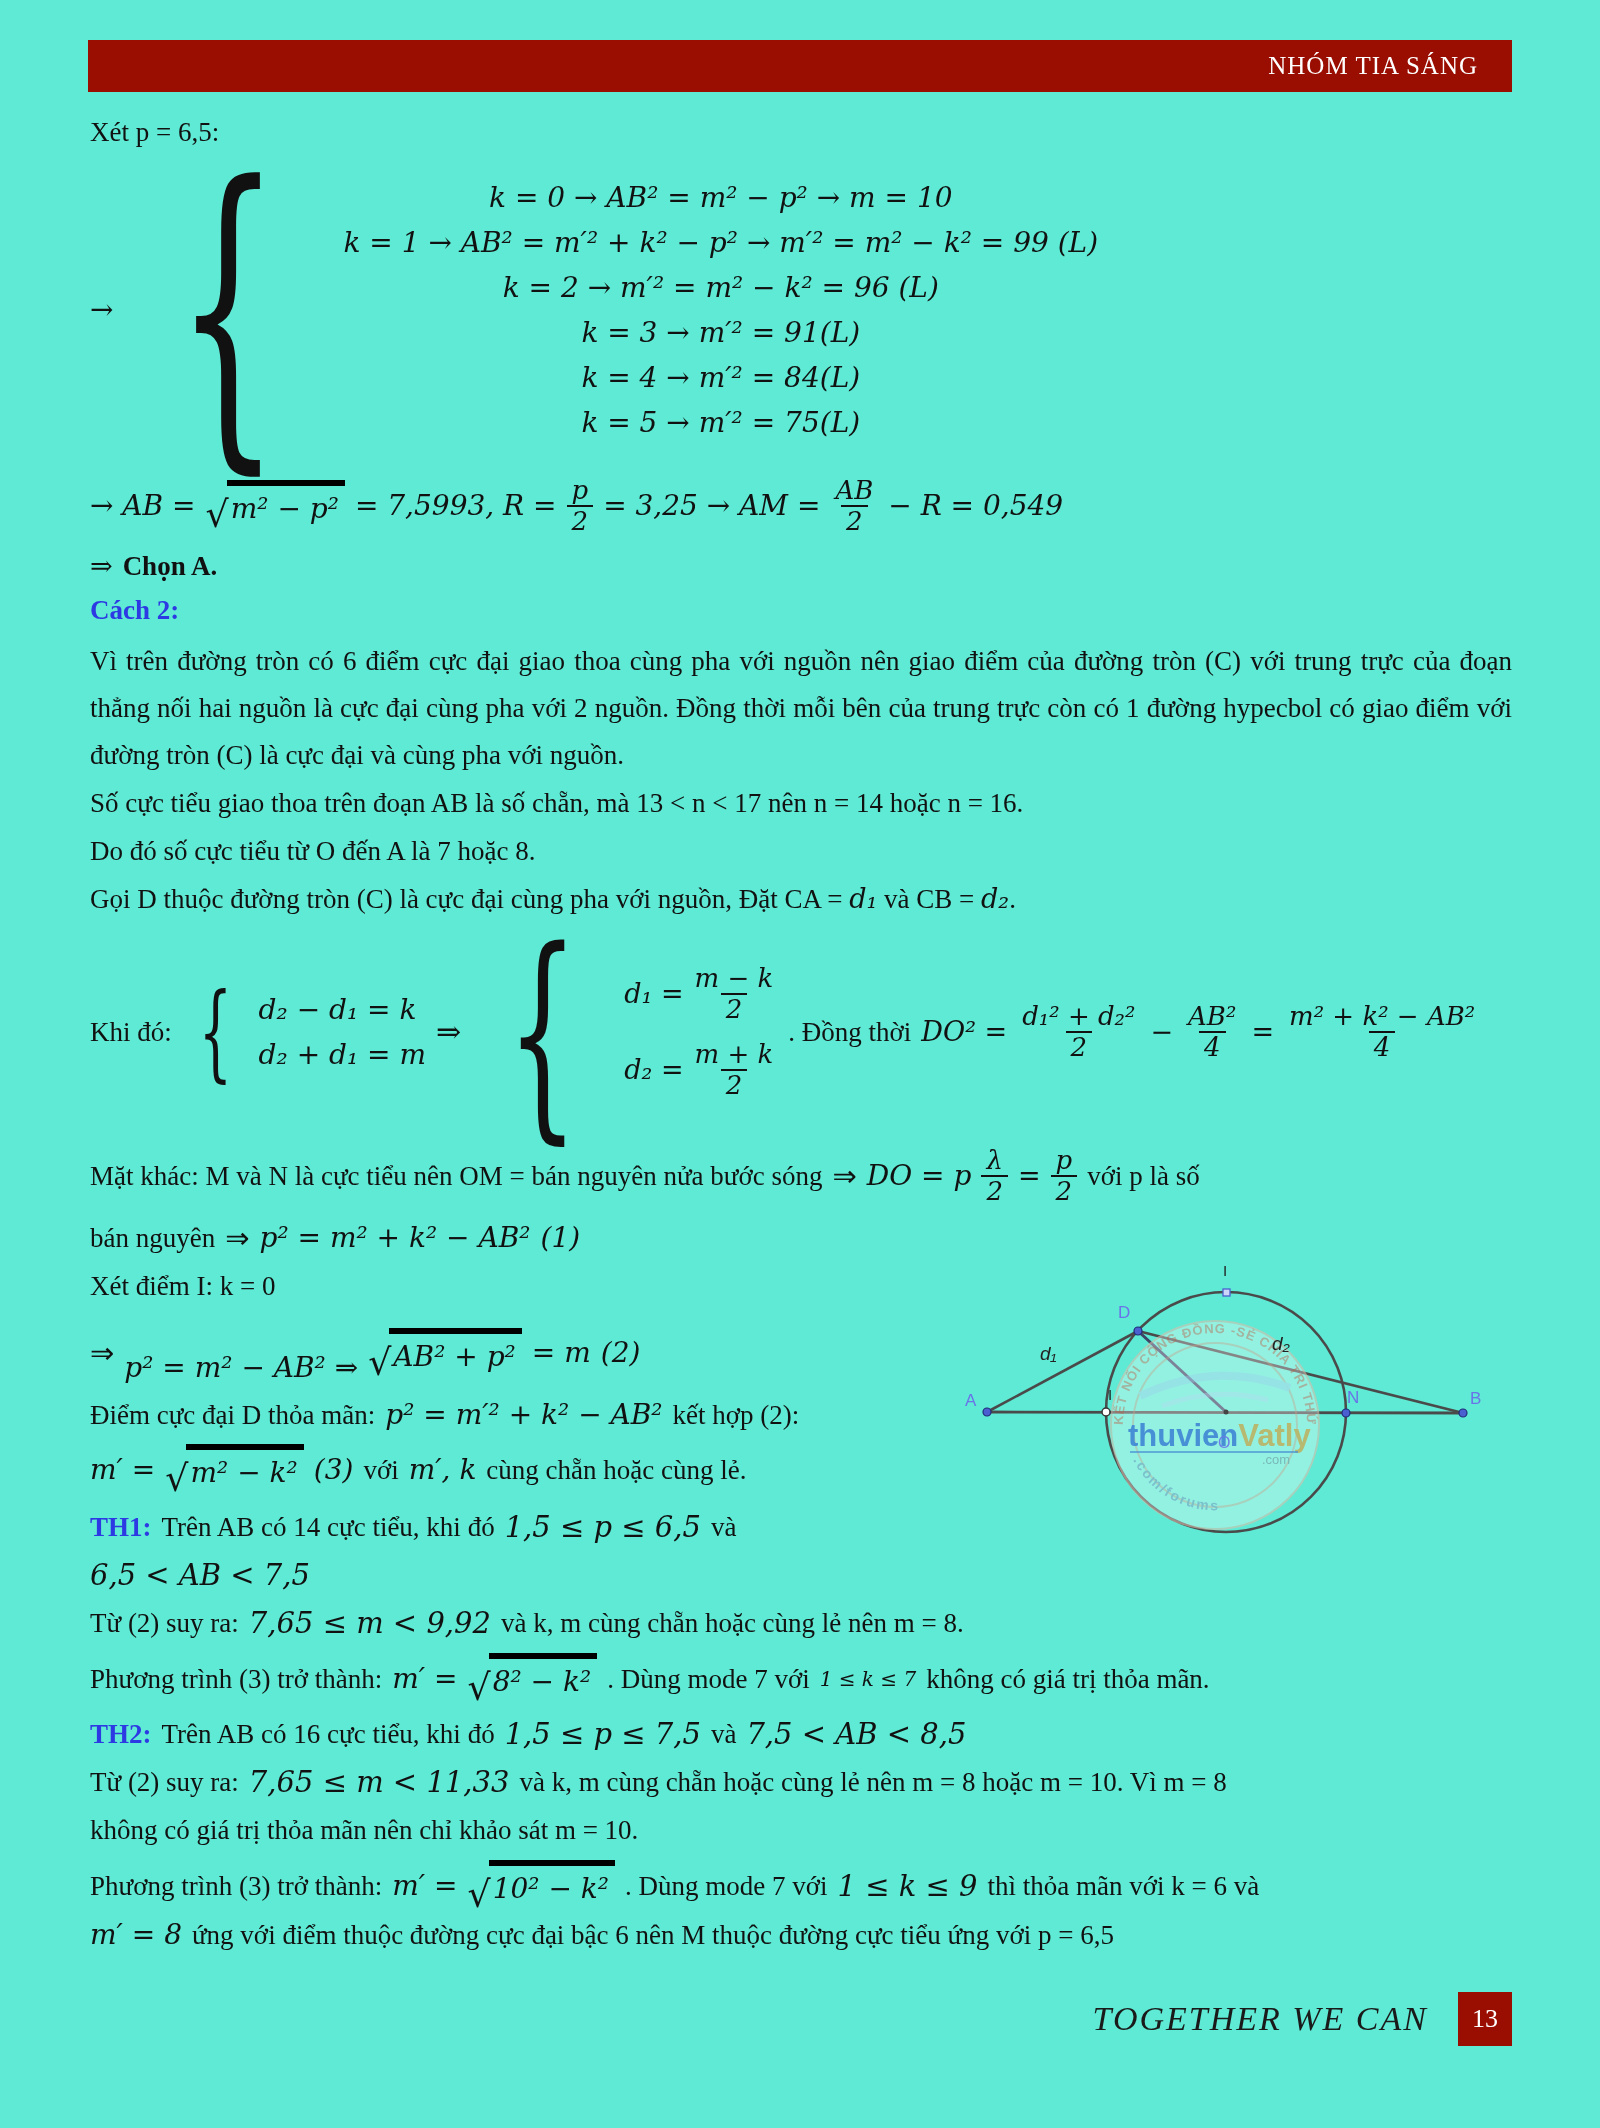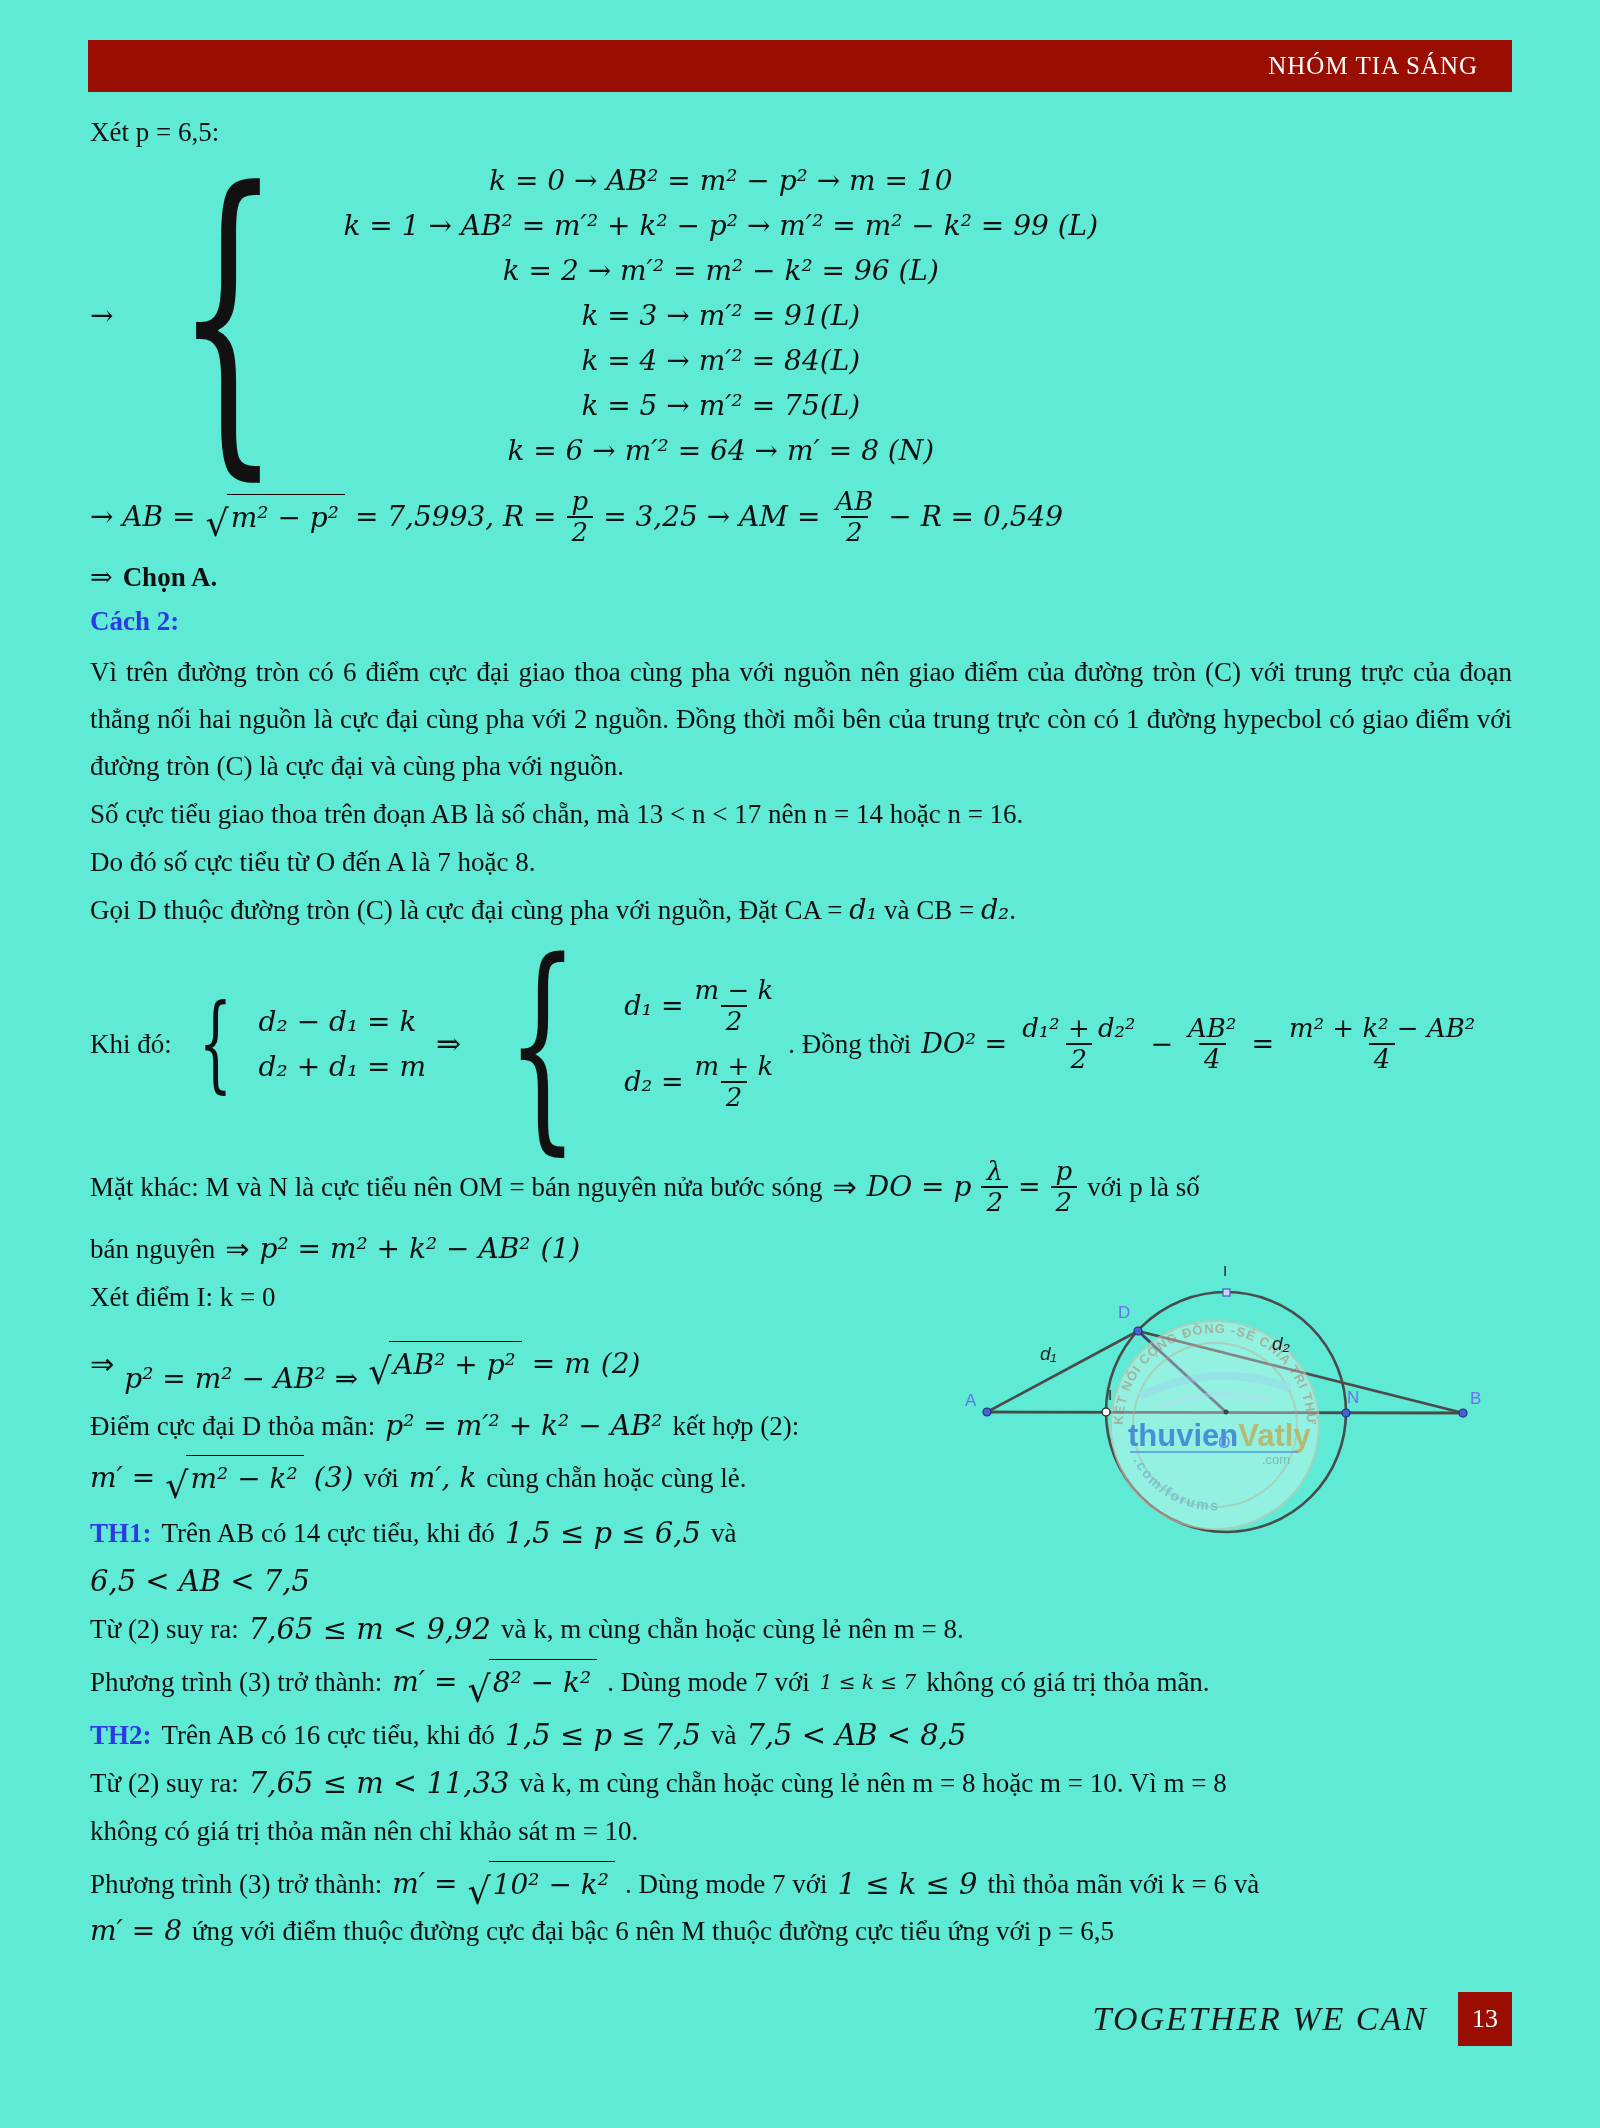--- a/index.html
+++ b/index.html
@@ -15,21 +15,21 @@
   .content{margin:0 88px 0 90px;font-size:27px;line-height:44px;}
   .m{font-family:"DejaVu Serif",serif;font-style:italic;}
   .b{font-weight:bold;}
   .blue{color:#2d3ae3;font-weight:bold;}
   .row{display:flex;align-items:center;gap:10px;white-space:nowrap;}
   .frac{display:inline-flex;flex-direction:column;align-items:center;font-family:"DejaVu Serif",serif;font-style:italic;line-height:1.12;font-size:26px;}
   .frac span{padding:0 5px;}
   .frac .den{border-top:2px solid #111;}
   .rad{display:inline-flex;align-items:flex-end;font-family:"DejaVu Serif",serif;font-style:italic;}
   .rad .rs{font-style:normal;font-size:1.3em;line-height:.85;margin-right:-2px;}
-  .rad .rb{border-top:1px solid #000000;padding:1px 6px 0 4px;}
+  .rad .rb{border-top:6px solid #000000;padding:1px 6px 0 4px;}
   .brace{display:inline-block;font-family:"DejaVu Serif",serif;line-height:.92;transform:scaleX(.5);transform-origin:center;font-weight:400;color:#111;}
   .cases-col{display:flex;flex-direction:column;align-items:center;}
   .cases-col .crow{font-size:28px;line-height:45px;}
   .para{text-align:justify;line-height:47px;margin-top:8px;}
   .tl{line-height:48px;}
   svg text{font-family:"Liberation Sans",sans-serif;}
 </style>
 </head>
 <body>
 
@@ -46,21 +46,20 @@
     <div class="row" style="margin-top:8px;">
       <span class="m" style="font-size:28px;">→</span>
       <span class="brace" style="font-size:330px;">{</span>
       <div class="cases-col" style="min-width:620px;">
         <div class="crow m">k = 0 → AB² = m² − p² → m = 10</div>
         <div class="crow m">k = 1 → AB² = m′² + k² − p² → m′² = m² − k² = 99 (L)</div>
         <div class="crow m">k = 2 → m′² = m² − k² = 96 (L)</div>
         <div class="crow m">k = 3 → m′² = 91(L)</div>
         <div class="crow m">k = 4 → m′² = 84(L)</div>
         <div class="crow m">k = 5 → m′² = 75(L)</div>
-        <div class="crow m">k = 6 → m′² = 64 → m′ = 8 (N)</div>
       </div>
     </div>
 
     <div class="row" style="margin-top:14px;font-size:28px;">
       <span class="m">→ AB =</span>
       <span class="rad">
           <span class="rs">√</span>
           <span class="rb">m² − p²</span>
         </span>
       <span class="m">= 7,5993, R =</span>

